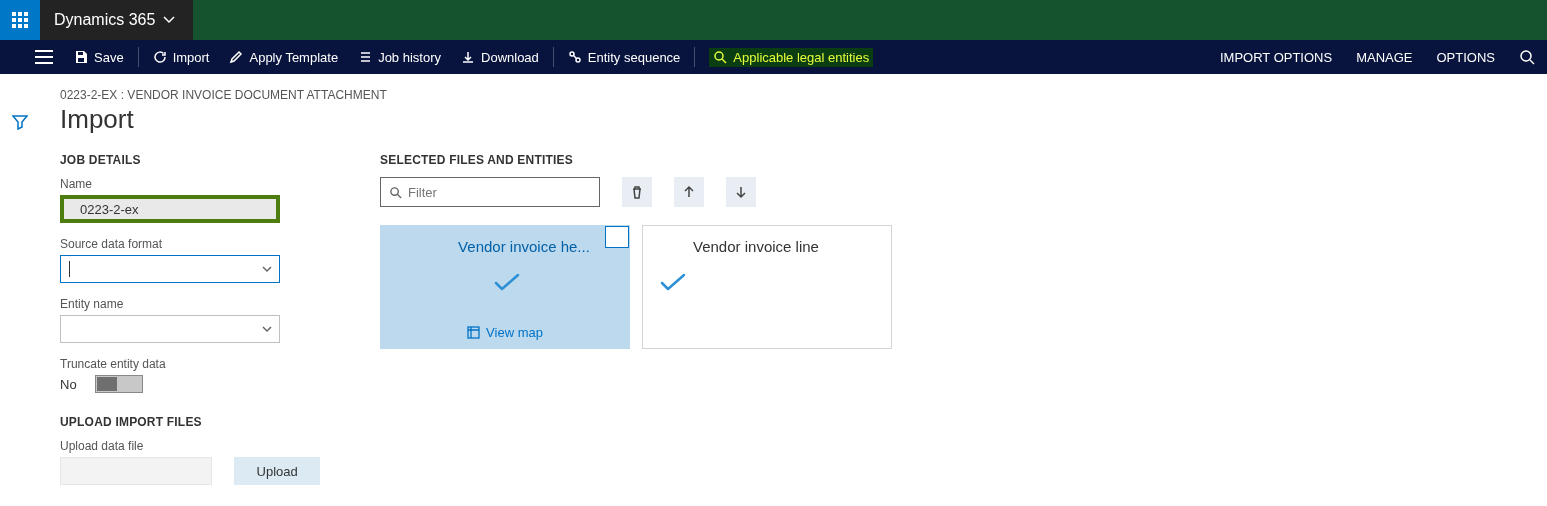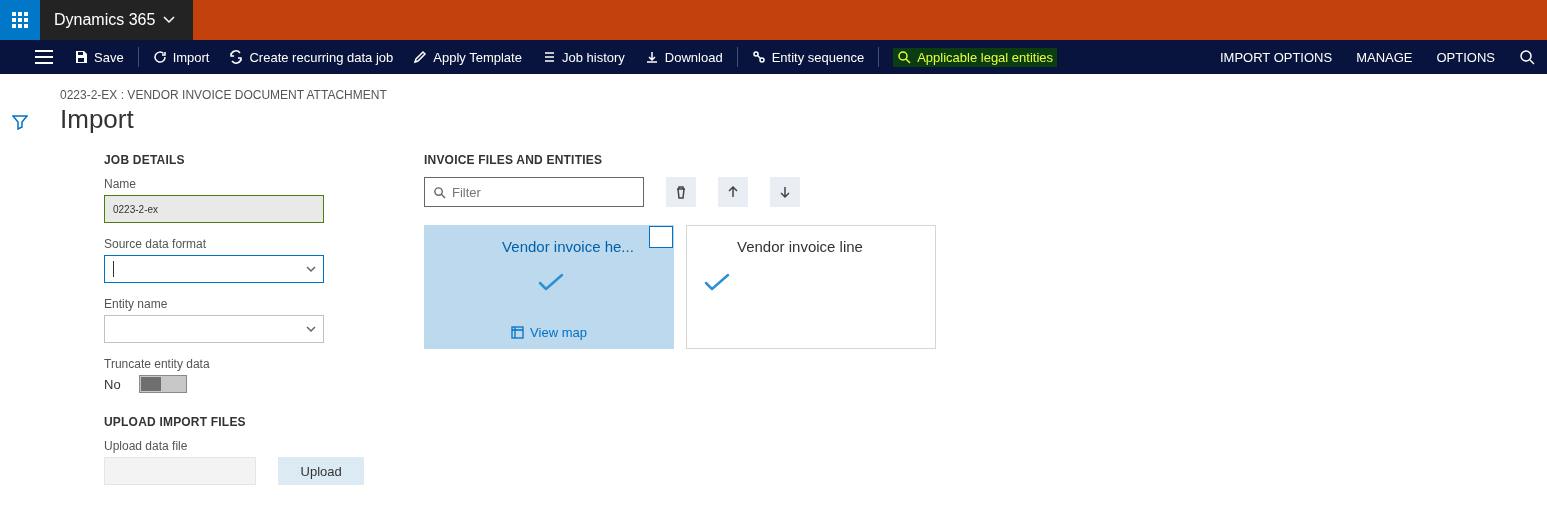--- a/index.html
+++ b/index.html
@@ -1,18 +1,18 @@
 <!DOCTYPE html>
 <html><head>
 <meta charset="utf-8">
 <style>
 * { box-sizing: border-box; margin: 0; padding: 0; }
 body { font-family: "Segoe UI", Arial, sans-serif; font-size: 13px; color: #333; background: #fff; width: 1547px; }
 
-.topbar { display: flex; align-items: stretch; height: 40px; background: #c2410c; color: #fff; }
+.topbar { display: flex; align-items: stretch; height: 40px; background: #14532d; color: #fff; }
 .waffle { width: 40px; background: #0078c7; display: flex; align-items: center; justify-content: center; }
 .waffle svg { width: 16px; height: 16px; fill: #fff; }
 .brand { display: flex; align-items: center; padding: 0 18px 0 14px; font-size: 16px; font-weight: 400; background: #232323; }
 .brand .chev { margin-left: 8px; display: inline-flex; }
 .brand .chev svg { width: 12px; height: 12px; fill: #fff; }
 
 .toolbar { display: flex; align-items: stretch; height: 34px; background: #08143d; color: #fff; padding-left: 24px; }
 .hamb { width: 40px; display: flex; align-items: center; justify-content: center; }
 .hamb svg { width: 18px; height: 14px; fill: #fff; }
 .tbtn { display: flex; align-items: center; padding: 0 10px; font-size: 13px; color: #fff; cursor: pointer; white-space: nowrap; }
@@ -28,24 +28,24 @@
 .search-btn { width: 40px; display:flex; align-items:center; justify-content:center;}
 .search-btn svg { width:16px; height:16px; stroke:#fff; fill:none; stroke-width:1.5;}
 
 .main { display: flex; }
 .leftrail { width: 40px; padding-top: 40px; display:flex; justify-content:center; }
 .leftrail svg { width:16px; height:16px; stroke:#0072c6; fill:none; stroke-width:1.5;}
 .content { flex: 1; padding: 14px 20px 20px 20px; }
 .bc { font-size: 12px; color: #555; margin-bottom: 2px; }
 .pagetitle { font-size: 26px; font-weight: 300; color: #333; margin-bottom: 18px; }
 .cols { display: flex; gap: 60px; }
-.col-left { width: 260px; margin-left: 44px; }
+.col-left { width: 260px; }
 .section-h { font-size: 12px; font-weight: 700; color: #333; margin-bottom: 10px; letter-spacing: .2px; }
 .fld-label { font-size: 12px; color: #555; margin-bottom: 4px; margin-top: 6px; }
-.txt-input { width: 220px; height: 28px; border: 1px solid #4d7c0f; background: #e9e9e9; padding: 0 8px; font-size: 10px; color: #333; }
+.txt-input { width: 220px; height: 28px; border: 4px solid #4d7c0f; background: #e9e9e9; padding: 0 16px; font-size: 13px; color: #333; }
 .sel { width: 220px; height: 28px; border: 1px solid #0072c6; background: #fff; position: relative; display:flex; align-items:center; padding:0 8px;}
 .sel.gray { border-color: #c0c0c0; }
 .sel .caret { position:absolute; right:6px; top:7px; }
 .sel .caret svg { width:12px; height:12px; stroke:#666; fill:none; stroke-width:1.5;}
 .sel .cursor { display:inline-block; width:1px; height:16px; background:#333;}
 .tog-row { display:flex; align-items:center; gap:18px; margin-top:4px;}
 .tog-val { font-size:13px; color:#333;}
 .tog { width:48px; height:18px; border:1px solid #888; background:#c8c8c8; position:relative;}
 .tog .knob { position:absolute; left:1px; top:1px; width:20px; height:14px; background:#6f6f6f;}
 .upload-row { display:flex; gap:22px; margin-top:4px;}
@@ -122,28 +122,20 @@
     <span class="ico">
         <svg viewBox="0 0 14 14">
           <path d="M12 7a5 5 0 1 1-1.5-3.5M12 2v3h-3"></path>
         </svg>
       </span>
     <span class="lbl">Import</span>
   </div>
   <div class="tbtn">
     <span class="ico">
         <svg viewBox="0 0 14 14">
-          <path d="M2 5a5 5 0 0 1 9-2M12 9a5 5 0 0 1-9 2M2 3v3h3M12 11V8H9"></path>
-        </svg>
-      </span>
-    <span class="lbl">Create recurring data job</span>
-  </div>
-  <div class="tbtn">
-    <span class="ico">
-        <svg viewBox="0 0 14 14">
           <path d="M2 12l1-3 7-7 2 2-7 7-3 1z"></path>
         </svg>
       </span>
     <span class="lbl">Apply Template</span>
   </div>
   <div class="tbtn">
     <span class="ico">
         <svg viewBox="0 0 14 14">
           <path d="M3 3h9M3 7h9M3 11h9"></path>
         </svg>
@@ -242,21 +234,21 @@
         <div class="fld-label">Upload data file</div>
         <div class="upload-row">
           <div class="upload-file"></div>
           <div class="upload-btn">
               <span>Upload</span>
             </div>
         </div>
       </div>
 
       <div class="col-right">
-        <div class="section-h">INVOICE FILES AND ENTITIES</div>
+        <div class="section-h">SELECTED FILES AND ENTITIES</div>
         <div class="filter-row">
           <div class="filter-box">
             <svg viewBox="0 0 14 14">
                 <circle cx="6" cy="6" r="4"></circle>
                 <path d="M9 9l4 4"></path>
               </svg>
             <input placeholder="Filter" style="">
           </div>
           <div class="iconbtn">
               <svg viewBox="0 0 14 14">

